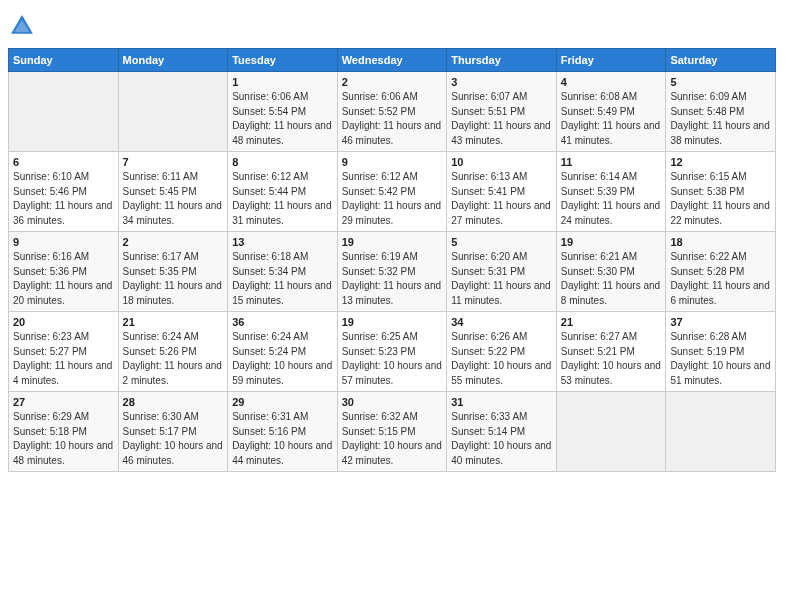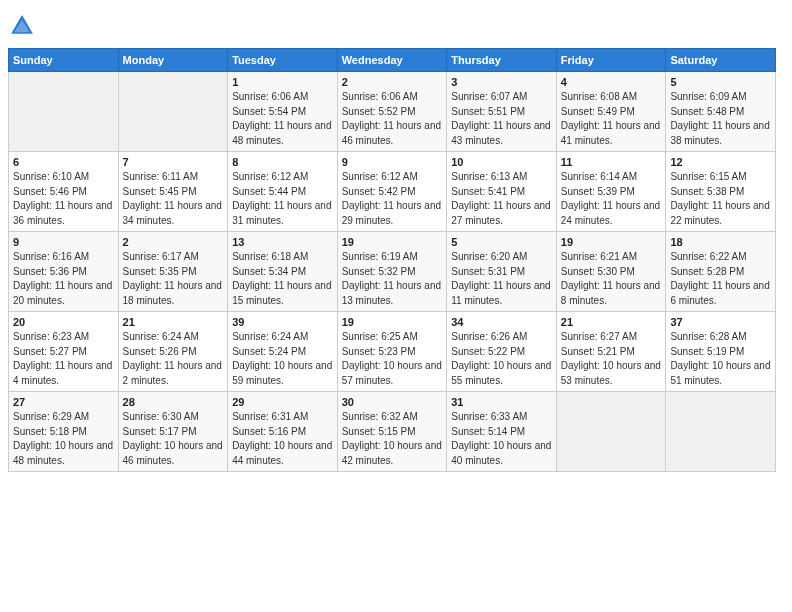--- a/index.html
+++ b/index.html
@@ -217,21 +217,21 @@
         <tr>
           <td>
             <span class="day-num">20</span>
             <div class="day-detail">Sunrise: 6:23 AM<br>Sunset: 5:27 PM<br>Daylight: 11 hours and 4 minutes.</div>
           </td>
           <td>
             <span class="day-num">21</span>
             <div class="day-detail">Sunrise: 6:24 AM<br>Sunset: 5:26 PM<br>Daylight: 11 hours and 2 minutes.</div>
           </td>
           <td>
-            <span class="day-num">39</span>
+            <span class="day-num">36</span>
             <div class="day-detail">Sunrise: 6:24 AM<br>Sunset: 5:24 PM<br>Daylight: 10 hours and 59 minutes.</div>
           </td>
           <td>
             <span class="day-num">19</span>
             <div class="day-detail">Sunrise: 6:25 AM<br>Sunset: 5:23 PM<br>Daylight: 10 hours and 57 minutes.</div>
           </td>
           <td>
             <span class="day-num">34</span>
             <div class="day-detail">Sunrise: 6:26 AM<br>Sunset: 5:22 PM<br>Daylight: 10 hours and 55 minutes.</div>
           </td>

